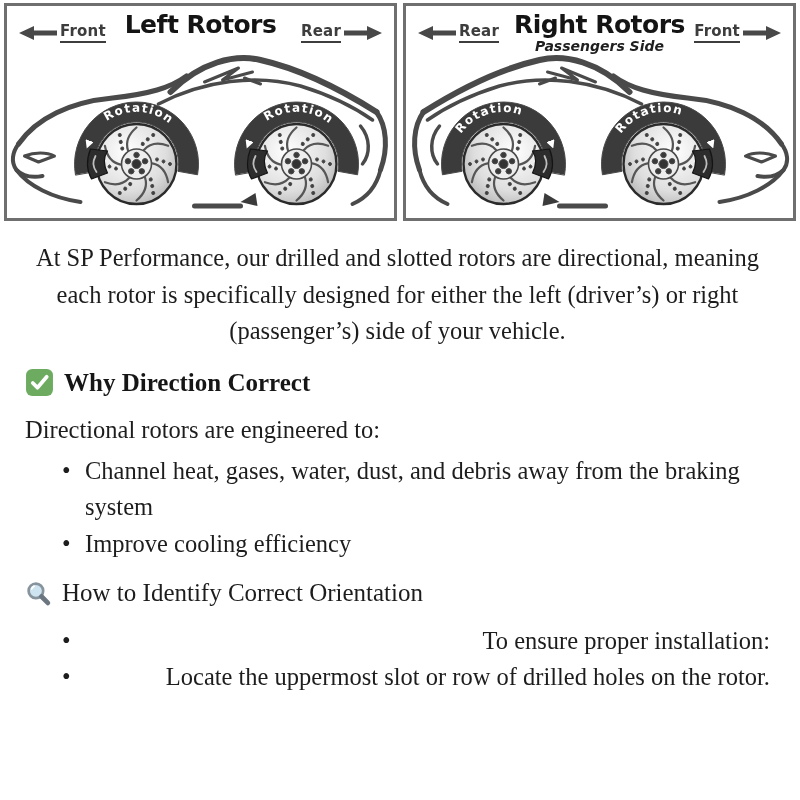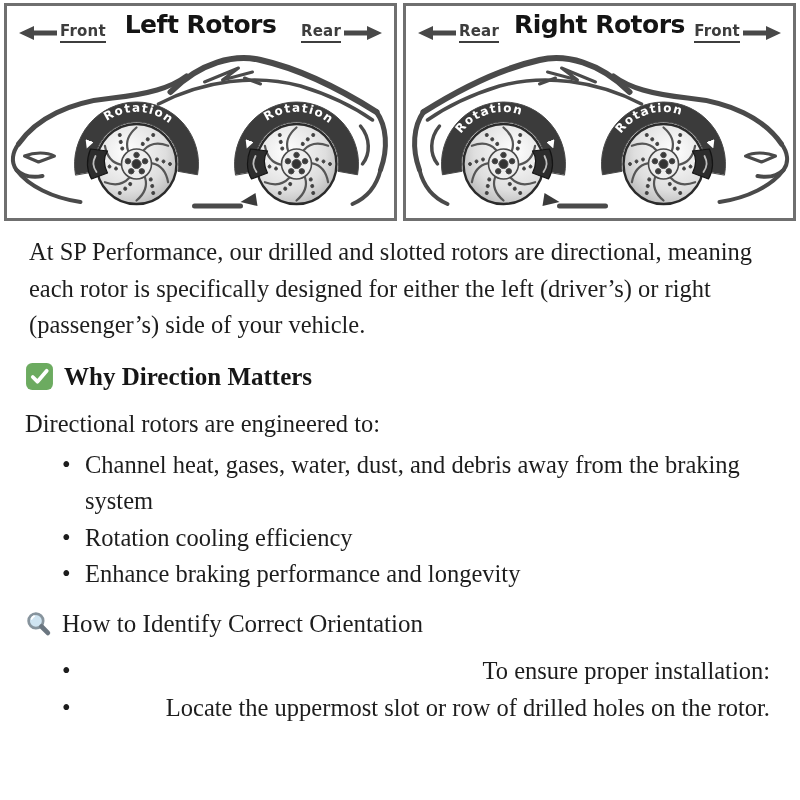--- a/index.html
+++ b/index.html
@@ -13,21 +13,21 @@
   .titles{position:absolute;left:50%;transform:translateX(-50%);top:2px;text-align:center;width:220px;}
   .panel-title{font:bold 25px/1.05 "DejaVu Sans",sans-serif;color:#141414;letter-spacing:-0.5px;}
   .panel-subtitle{font:italic bold 14px/1.25 "DejaVu Sans",sans-serif;color:#1f1f1f;}
   .dir{display:flex;align-items:center;gap:3px;margin-top:13px;}
   .arr{fill:#484848;}
   .dir-word{font:bold 15px/1.15 "DejaVu Sans",sans-serif;color:#3d3d3d;border-bottom:2.5px solid #3d3d3d;padding-bottom:1px;letter-spacing:.2px;}
   .rot{font:bold 12px "DejaVu Sans",sans-serif;fill:#ffffff;letter-spacing:1.3px;}
 
   
   .content{padding:9px 30px 0 25px;font-family:"Liberation Serif",serif;color:#1d1d1d;font-size:24.5px;line-height:36.5px;}
-  .intro{margin:4px;}
+  .intro{margin:10px;text-align:center;}
   h2{display:flex;align-items:center;gap:10px;font-size:25px;margin:15px 0 0 0;font-weight:bold;color:#161616;}
   h2.h-reg{font-weight:normal;margin-top:13px;color:#1d1d1d;}
   .lead{margin:11px 0 0 0;}
   ul{list-style:none;margin:4px 0 0 0;padding:0 0 0 60px;}
   ul.second{margin-top:11px;text-align:right;}
   li{position:relative;}
   li::before{content:"\2022";position:absolute;left:-23px;top:0;}
   .emoji{flex:0 0 auto;}
 </style>
 </head>
@@ -132,48 +132,48 @@
       </svg>
       <div class="panel-header">
         <div class="dir">
           <svg class="arr" width="38" height="14" viewBox="0 0 38 14">
               <polygon points="0,7 15,0 15,4.5 38,4.5 38,9.5 15,9.5 15,14"></polygon>
             </svg>
           <span class="dir-word">Rear</span>
         </div>
         <div class="titles">
           <div class="panel-title">Right Rotors</div>
+          <div class="panel-subtitle">Passengers Side</div>
         </div>
         <div class="dir">
           <span class="dir-word">Front</span>
           <svg class="arr" width="38" height="14" viewBox="0 0 38 14">
               <polygon points="38,7 23,0 23,4.5 0,4.5 0,9.5 23,9.5 23,14"></polygon>
             </svg>
         </div>
       </div>
     </div>
   </div>
 
   <div class="content">
     <p class="intro">At SP Performance, our drilled and slotted rotors are directional, meaning each rotor is specifically designed for either the left (driver’s) or right (passenger’s) side of your vehicle.</p>
 
     <h2 class="h-bold">
       <svg class="emoji" width="29" height="29" viewBox="0 0 28 28">
         <rect x="1" y="1" width="26" height="26" rx="6" fill="#6cab60"></rect>
         <path d="M7.5 14.5 L12 19 L21 8.5" stroke="#ffffff" stroke-width="3.6" fill="none" stroke-linecap="round" stroke-linejoin="round"></path>
       </svg>
-      <span>Why Direction Matters</span>
+      <span>Why Direction Correct</span>
     </h2>
 
     <p class="lead">Directional rotors are engineered to:</p>
 
     <ul>
       <li>Channel heat, gases, water, dust, and debris away from the braking system</li>
-      <li>Rotation cooling efficiency</li>
-      <li>Enhance braking performance and longevity</li>
+      <li>Improve cooling efficiency</li>
     </ul>
 
     <h2 class="h-reg">
       <svg class="emoji" width="27" height="27" viewBox="0 0 26 26">
         <circle cx="10.5" cy="10.5" r="7" fill="#cfe4f1" stroke="#87949d" stroke-width="2.6"></circle>
         <path d="M6.3 8.6 A5.1 5.1 0 0 1 8.8 5.9" stroke="#ffffff" stroke-width="1.8" fill="none" stroke-linecap="round"></path>
         <line x1="15.9" y1="15.9" x2="22" y2="22" stroke="#6b7680" stroke-width="4.6" stroke-linecap="round"></line>
       </svg>
       <span>How to Identify Correct Orientation</span>
     </h2>

